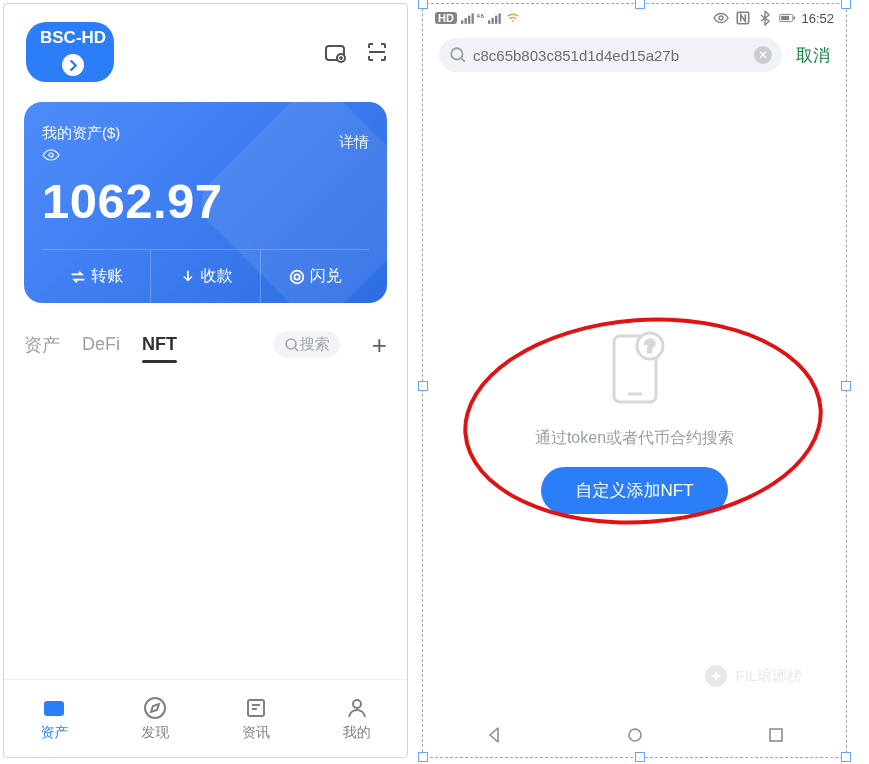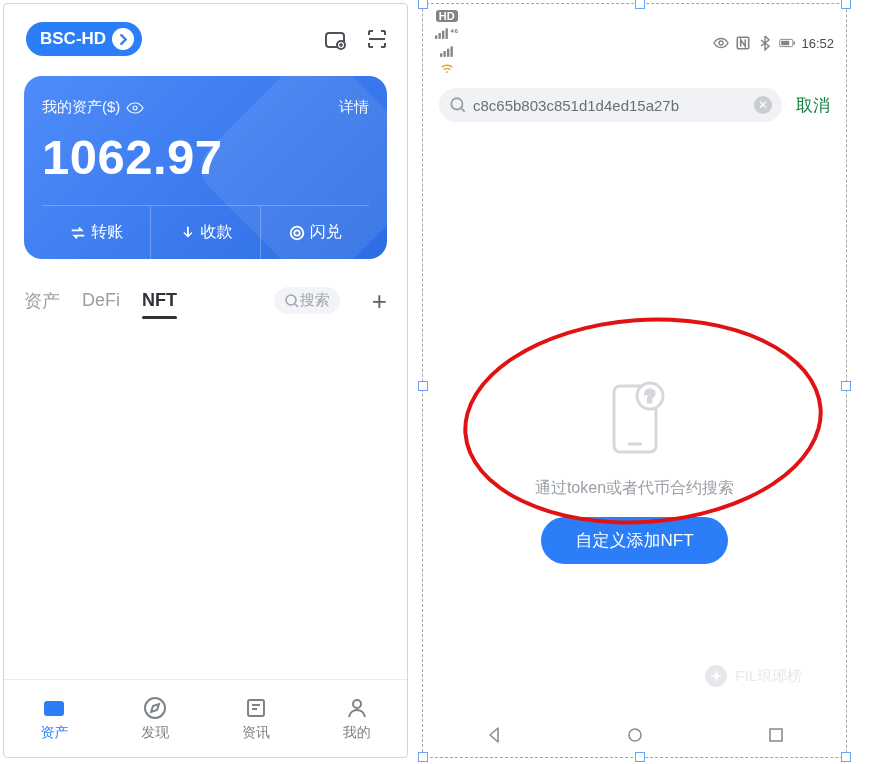--- a/index.html
+++ b/index.html
@@ -11,30 +11,30 @@
     .phone { background: #fff; border: 1px solid #cfd4da; border-radius: 4px; position: relative; display: flex; flex-direction: column; }
     .phone1 { width: 405px; height: 755px; }
     .phone2 { width: 425px; height: 755px; border-style: dashed; border-color: #a0a6ad; }
     .sel-handle { position: absolute; width: 10px; height: 10px; background: #fff; border: 1px solid #6aa2ff; }
     .sh-tl { top: -5px; left: -5px; } .sh-tr { top: -5px; right: -5px; }
     .sh-bl { bottom: -5px; left: -5px; } .sh-br { bottom: -5px; right: -5px; }
     .sh-ml { top: 50%; left: -5px; } .sh-mr { top: 50%; right: -5px; }
     .sh-mt { top: -5px; left: 50%; } .sh-mb { bottom: -5px; left: 50%; }
 
     .p1-head { display: flex; align-items: center; justify-content: space-between; padding: 18px 18px 10px 22px; }
-    .net-chip { display: inline-flex; align-items: center; gap: 6px; background: #2c7ef8; color: #fff; padding: 6px 8px 6px 14px; border-radius: 20px; font-weight: 600; font-size: 17px; }
+    .net-chip { display: inline-flex; align-items: center; gap: 6px; background: #2c7ef8; color: #fff; padding: 6px 8px 6px 14px; border-radius: 20px; font-weight: 600; font-size: 17px; flex-direction: column; }
     .net-chip .caret-round { width: 22px; height: 22px; border-radius: 50%; background: #fff; display: flex; align-items: center; justify-content: center; }
     .net-chip .caret-round svg { width: 11px; height: 11px; }
     .head-actions { display: flex; gap: 18px; }
     .head-ico { width: 24px; height: 24px; color: #4d5258; }
 
     .bal-card { margin: 10px 20px 12px; border-radius: 18px; padding: 22px 18px 0; background: linear-gradient(135deg,#4f8cfa,#2c6de4); color: #fff; position: relative; overflow: hidden; }
     .bal-card::after { content:""; position:absolute; right:-20px; top:50%; width:180px; height:180px; transform:translateY(-50%) rotate(45deg); background: rgba(255,255,255,0.08); border-radius:28px; }
     .bal-top { display:flex; justify-content: space-between; align-items:center; font-size:15px; opacity:0.95; position:relative; z-index:1; }
-    .bal-eye { display:inline-flex; align-items:center; gap:6px; }
+    .bal-eye { display:inline-flex; gap:6px;flex-direction:column; }
     .bal-amount { font-size: 49px; font-weight: 700; margin: 12px 0 20px; letter-spacing: .5px; position:relative; z-index:1; }
     .bal-actions { display:flex; border-top:1px solid rgba(255,255,255,0.25); position:relative; z-index:1; }
     .bal-actions > div { flex:1; display:flex; align-items:center; justify-content:center; gap:4px; padding:16px 0; font-size:16px; font-weight:500; border-left:1px solid rgba(255,255,255,0.25); }
     .bal-actions > div:first-child { border-left:none; }
     .bal-actions svg { width:18px; height:18px; }
 
     .tabs-row { display:flex; align-items:center; padding: 16px 20px 4px; gap: 22px; }
     .tab-item { color:#9aa0a6; font-size:18px; font-weight:500; position:relative; }
     .tab-item.active { color:#2f3338; font-weight:600; }
     .tab-item.active::after { content:""; position:absolute; left:0; right:0; bottom:-8px; height:3px; background:#2f3338; border-radius:2px; }
@@ -52,21 +52,21 @@
     .arrow-svg { position:absolute; }
 
     .btm-nav { position:absolute; bottom:0; left:0; right:0; display:flex; border-top:1px solid #eaecef; height:78px; }
     .btm-item { flex:1; display:flex; flex-direction:column; align-items:center; justify-content:center; gap:3px; color:#7d8288; font-size:14px; }
     .btm-item.active { color:#2c7ef8; }
     .btm-item svg { width:26px; height:26px; }
 
     .status-bar { display:flex; justify-content:space-between; align-items:center; padding:6px 12px 4px; font-size:13px; color:#4a4d50; }
     .status-right { display:flex; align-items:center; gap:6px; }
     .status-right svg { width:16px;height:16px; }
-    .status-left { display:flex; align-items:center; gap:4px;flex-direction:column; }
+    .status-left { display:flex; align-items:center; gap:4px; }
     .status-left svg { width:14px; height:14px; }
 
     .search-row { display:flex; align-items:center; gap: 14px; padding: 8px 16px 6px; }
     .search-box { flex:1; display:flex; align-items:center; background:#f0f2f5; border-radius:20px; padding:8px 10px; gap:6px; }
     .search-box svg { width:18px;height:18px; color:#9aa0a6; flex-shrink:0; }
     .search-input { color:#6b6f75; font-size:15px; flex:1; white-space:nowrap; overflow:hidden; }
     .clear-btn { width:18px;height:18px;border-radius:50%;background:#c9cdd2;display:flex;align-items:center;justify-content:center;color:#fff;font-size:12px;flex-shrink:0; }
     .cancel-txt { color:#15803d; font-size:17px; }
 
     .empty-area { display:flex; flex-direction:column; align-items:center; margin-top:250px; gap:18px; }

